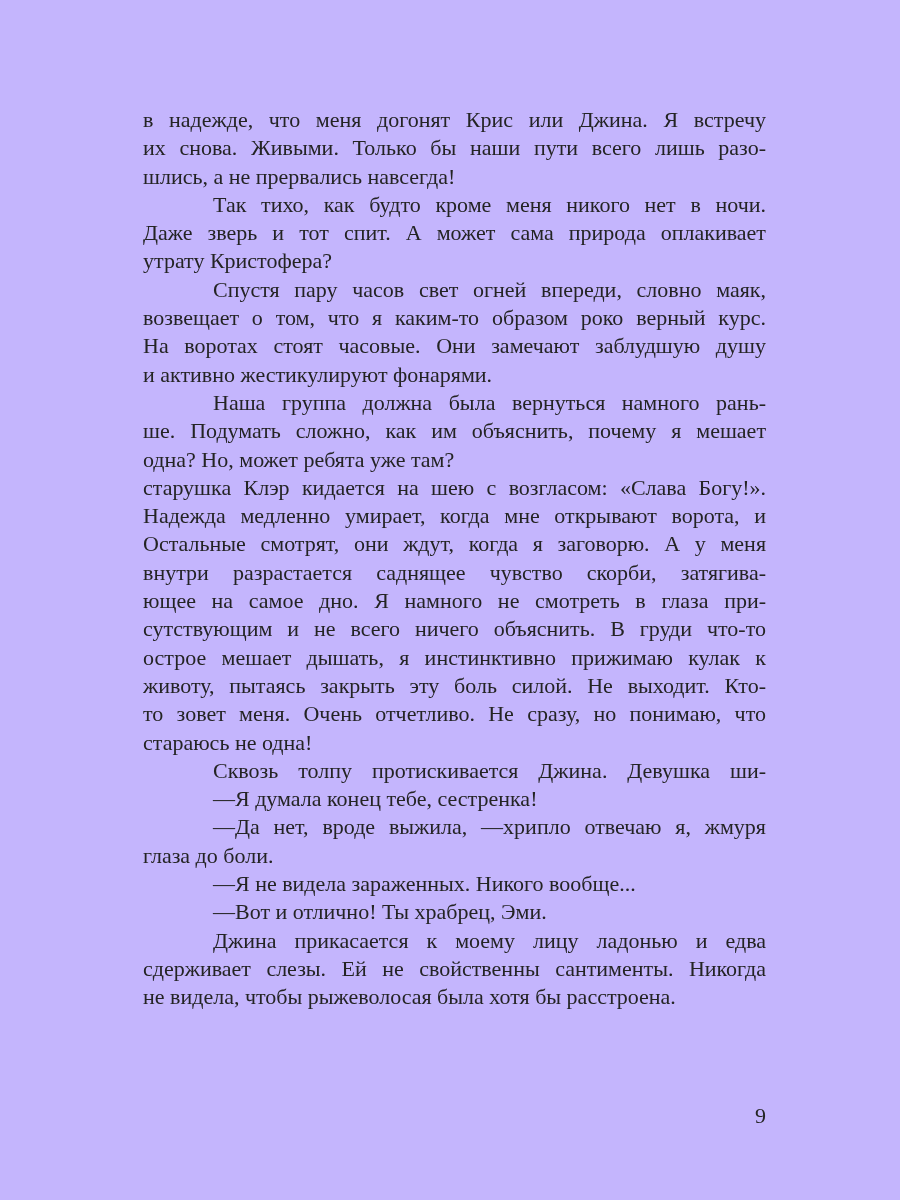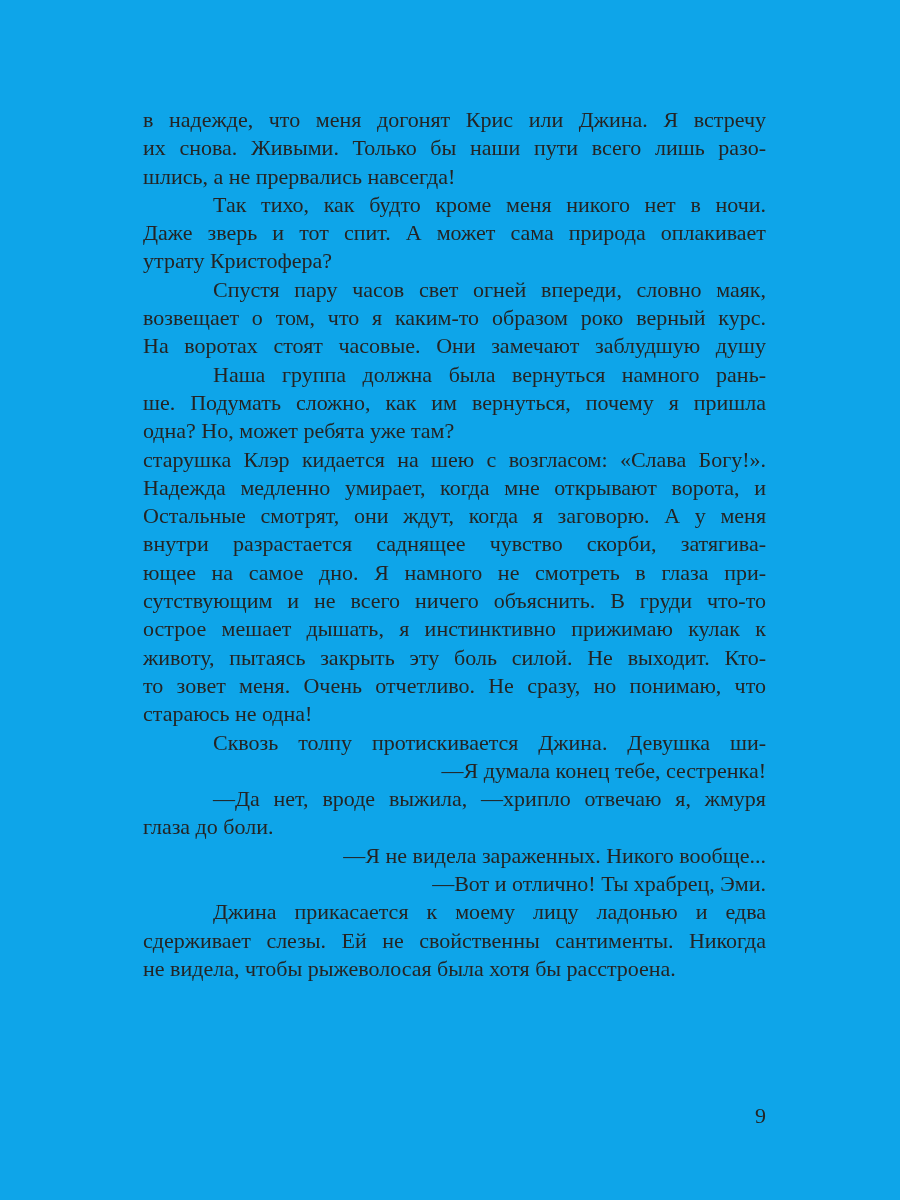--- a/index.html
+++ b/index.html
@@ -10,21 +10,21 @@
     width: 900px;
     height: 1200px;
     background: #ffffff;
     position: relative;
     overflow: hidden;
     font-family: "Liberation Serif", "DejaVu Serif", serif;
   }
   .page {
     position: absolute;
     inset: 0;
-    background: #0ea5e9;
+    background: #c4b5fd;
   }
   .text-block {
     position: absolute;
     left: 143px;
     top: 106px;
     width: 623px;
     color: #242424;
     font-size: 22px;
     line-height: 28.3px;
   }
@@ -33,21 +33,20 @@
     overflow: hidden;
     text-align: left;
   }
   .line.jst {
     text-align: justify;
     text-align-last: justify;
     text-justify: inter-word;
   }
   .line.ind {
     padding-left: 70px;
-    text-align: right;
   }
   .page-number {
     position: absolute;
     left: 143px;
     top: 1102px;
     width: 623px;
     text-align: right;
     color: #242424;
     font-size: 22px;
     line-height: 28px;
@@ -60,22 +59,23 @@
   <main class="text-block" id="text-block">
       <div class="line jst">в надежде, что меня догонят Крис или Джина. Я встречу</div>
       <div class="line jst">их снова. Живыми. Только бы наши пути всего лишь разо-</div>
       <div class="line">шлись, а не прервались навсегда!</div>
       <div class="line jst ind">Так тихо, как будто кроме меня никого нет в ночи.</div>
       <div class="line jst">Даже зверь и тот спит. А может сама природа оплакивает</div>
       <div class="line">утрату Кристофера?</div>
       <div class="line jst ind">Спустя пару часов свет огней впереди, словно маяк,</div>
       <div class="line jst">возвещает о том, что я каким-то образом роко верный курс.</div>
       <div class="line jst">На воротах стоят часовые. Они замечают заблудшую душу</div>
+      <div class="line">и активно жестикулируют фонарями.</div>
       <div class="line jst ind">Наша группа должна была вернуться намного рань-</div>
-      <div class="line jst">ше. Подумать сложно, как им вернуться, почему я пришла</div>
+      <div class="line jst">ше. Подумать сложно, как им объяснить, почему я мешает</div>
       <div class="line">одна? Но, может ребята уже там?</div>
       <div class="line jst">старушка Клэр кидается на шею с возгласом: «Слава Богу!».</div>
       <div class="line jst">Надежда медленно умирает, когда мне открывают ворота, и</div>
       <div class="line jst">Остальные смотрят, они ждут, когда я заговорю. А у меня</div>
       <div class="line jst">внутри разрастается саднящее чувство скорби, затягива-</div>
       <div class="line jst">ющее на самое дно. Я намного не смотреть в глаза при-</div>
       <div class="line jst">сутствующим и не всего ничего объяснить. В груди что-то</div>
       <div class="line jst">острое мешает дышать, я инстинктивно прижимаю кулак к</div>
       <div class="line jst">животу, пытаясь закрыть эту боль силой. Не выходит. Кто-</div>
       <div class="line jst">то зовет меня. Очень отчетливо. Не сразу, но понимаю, что</div>

